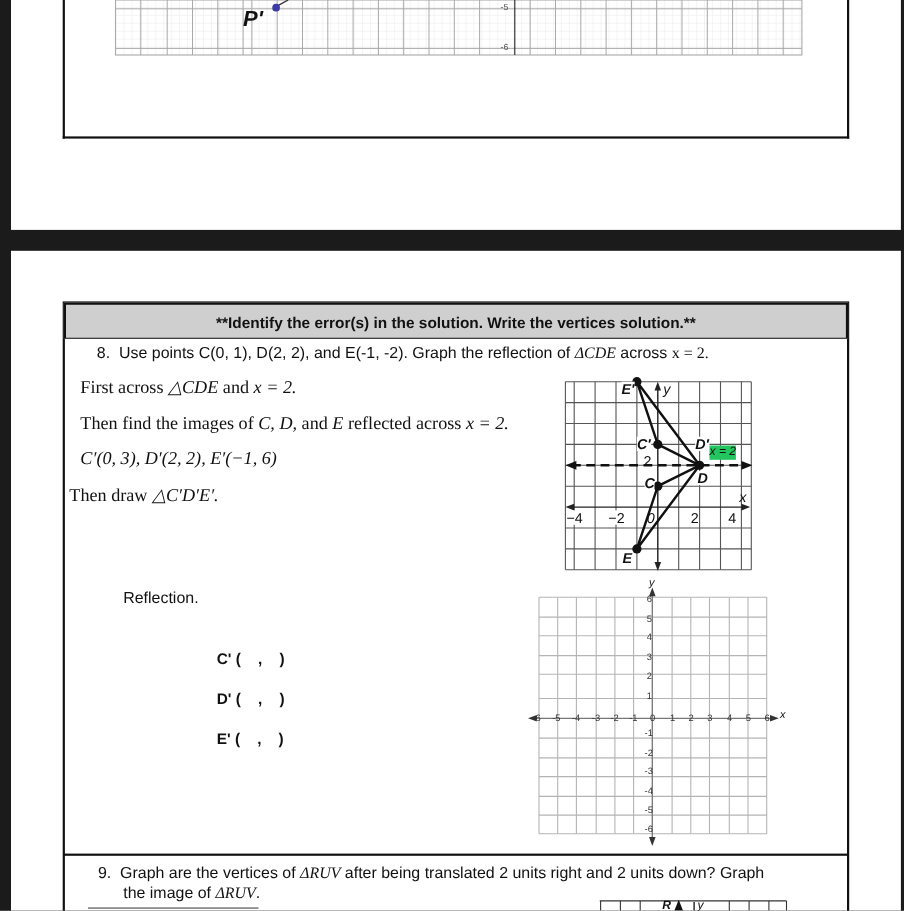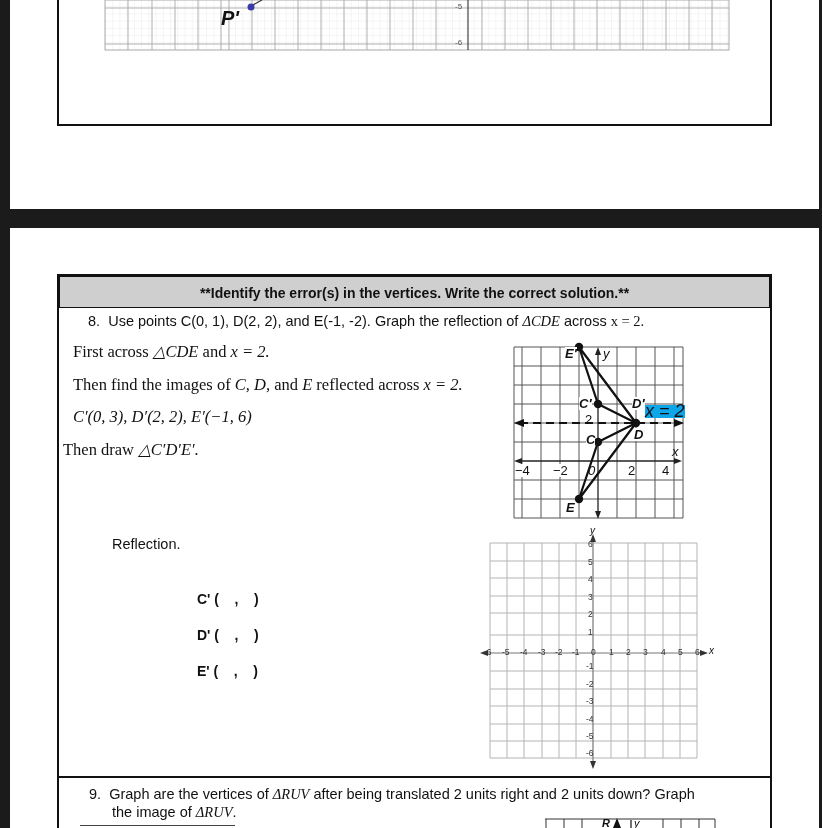--- a/index.html
+++ b/index.html
@@ -67,21 +67,21 @@
 </svg>
 <div class="abs ital" style="left:221px;top:7px;font-weight:bold;font-size:20px;">P'</div>
 <div class="abs" style="left:455px;top:2px;font-size:8px;color:#555;">-5</div>
 <div class="abs" style="left:455px;top:38px;font-size:8px;color:#555;">-6</div>
 <div class="box" style="left:57px;top:-4px;width:715px;height:130px;border-top:none;"></div>
 
 <div class="page" id="page-bottom"></div>
 
 <div class="box" style="left:57px;top:274px;width:715px;height:560px;"></div>
 
-<div class="hdr">**Identify the error(s) in the vertices.  Write the correct solution.**</div>
+<div class="hdr">**Identify the error(s) in the solution.  Write the vertices solution.**</div>
 
 <div class="abs q" style="left:88px;top:313px;">
   <span>8.</span>&nbsp;
   <span>Use points C(0, 1), D(2, 2), and E(-1, -2).  Graph the reflection of </span><span class="ital serif">ΔCDE</span><span> across </span><span class="serif">x = 2.</span>
 </div>
 
 <div class="abs serif work" style="left:73px;top:342px;">
   <span>First across </span><span class="ital">△CDE</span><span> and </span><span class="ital">x = 2.</span>
 </div>
 <div class="abs serif work" style="left:73px;top:375px;">
@@ -137,21 +137,21 @@
       <circle cx="79" cy="164" r="4.2"></circle>
     <circle cx="98" cy="69" r="4.2"></circle>
       <circle cx="79" cy="12" r="4.2"></circle>
   </g>
 </svg>
 
 <div class="abs ital" style="left:565px;top:347px;font-size:13px;font-weight:bold;background:#fff;line-height:13px;">E′</div>
 <div class="abs ital" style="left:603px;top:347px;font-size:13px;line-height:13px;">y</div>
 <div class="abs ital" style="left:579px;top:397px;font-size:13px;font-weight:bold;background:#fff;line-height:13px;">C′</div>
 <div class="abs ital" style="left:632px;top:397px;font-size:13px;font-weight:bold;background:#fff;line-height:13px;">D′</div>
-<div class="abs ital" style="left:645px;top:405px;font-size:18px;background:#0ea5e9;line-height:13px;">x = 2</div>
+<div class="abs ital" style="left:645px;top:405px;font-size:11px;background:#22c55e;line-height:13px;">x = 2</div>
 <div class="abs" style="left:585px;top:413px;font-size:13px;line-height:13px;">2</div>
 <div class="abs ital" style="left:586px;top:433px;font-size:13px;font-weight:bold;background:#fff;line-height:13px;">C</div>
 <div class="abs ital" style="left:634px;top:428px;font-size:13px;font-weight:bold;background:#fff;line-height:13px;">D</div>
 <div class="abs ital" style="left:672px;top:445px;font-size:13px;line-height:13px;">x</div>
 <div class="abs" style="left:515px;top:464px;font-size:13px;background:#fff;line-height:13px;">−4</div>
 <div class="abs" style="left:553px;top:464px;font-size:13px;background:#fff;line-height:13px;">−2</div>
 <div class="abs ital" style="left:588px;top:464px;font-size:13px;line-height:13px;">0</div>
 <div class="abs" style="left:628px;top:464px;font-size:13px;background:#fff;line-height:13px;">2</div>
 <div class="abs" style="left:662px;top:464px;font-size:13px;background:#fff;line-height:13px;">4</div>
 <div class="abs ital" style="left:566px;top:501px;font-size:13px;font-weight:bold;background:#fff;line-height:13px;">E</div>

